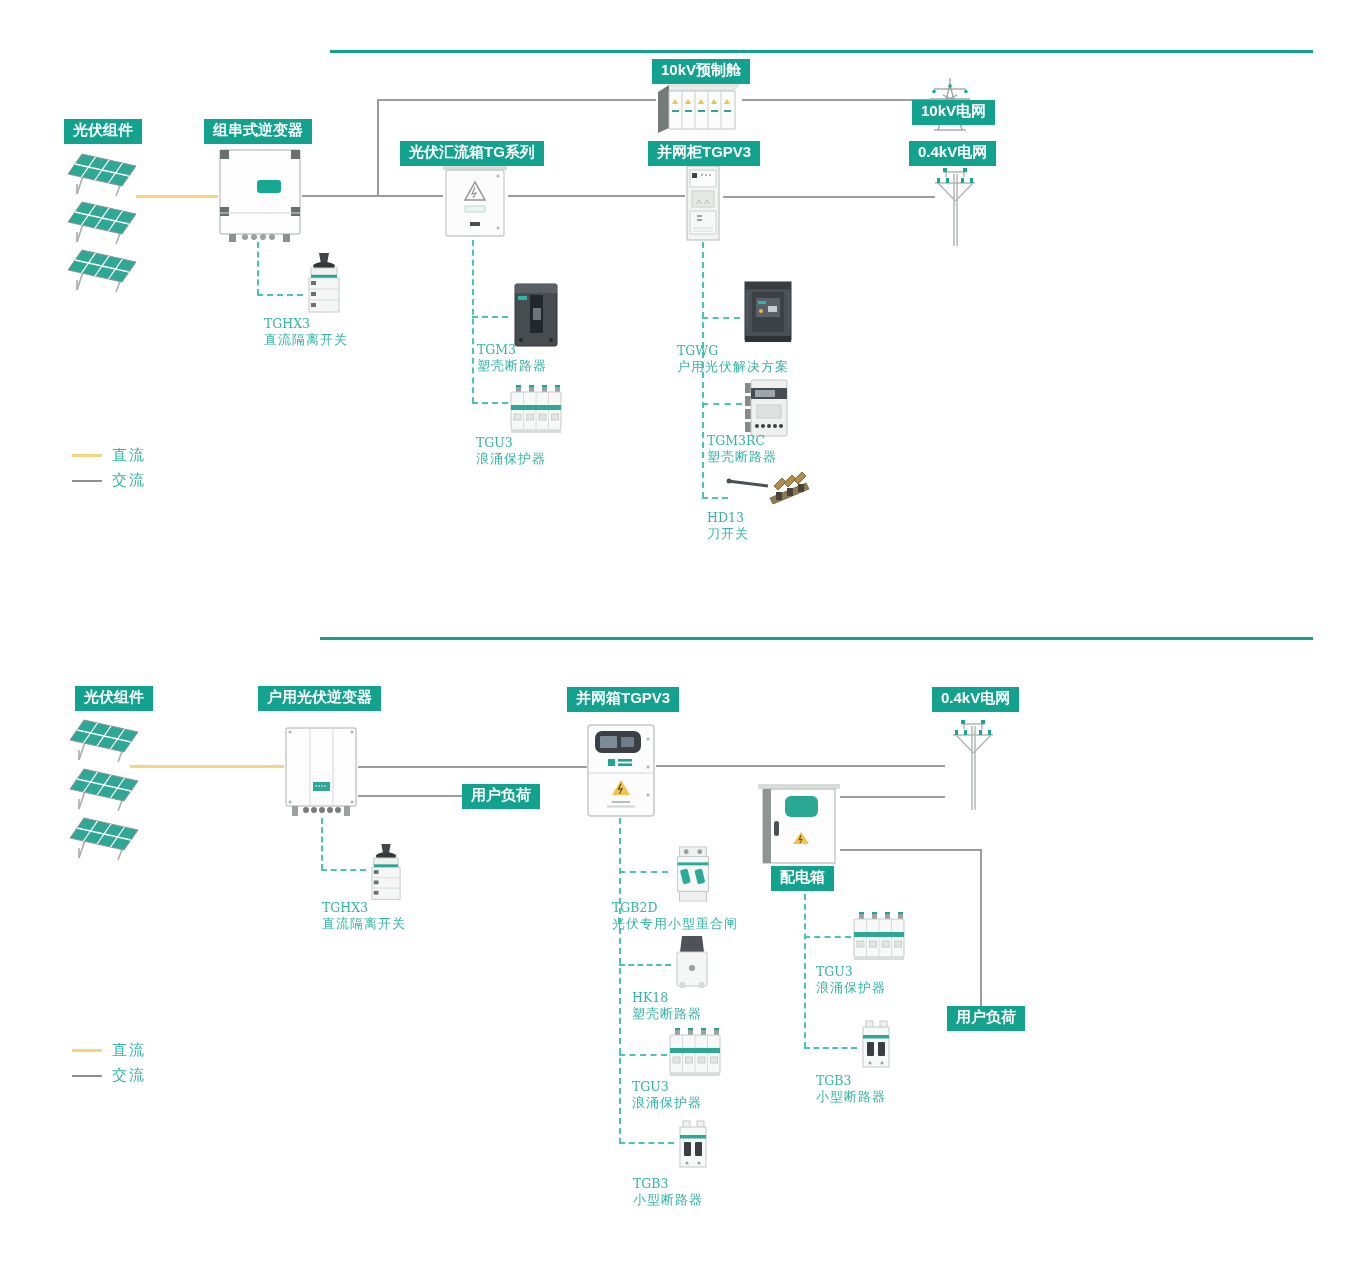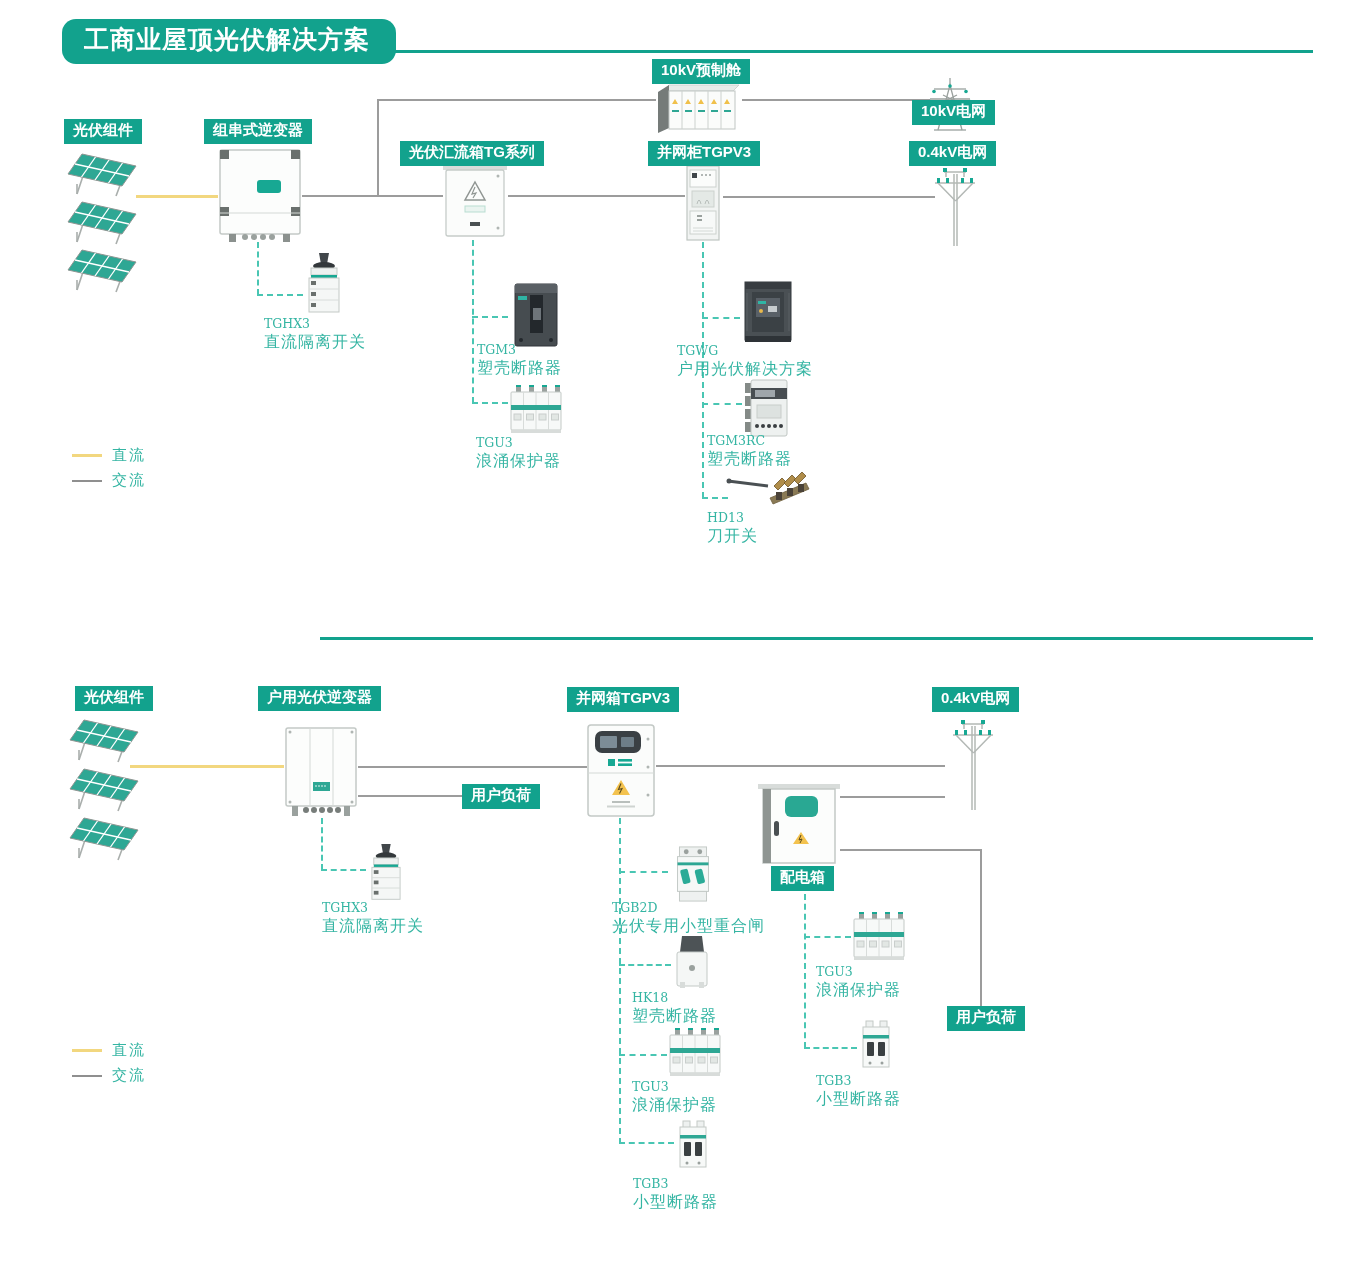--- a/index.html
+++ b/index.html
@@ -14,35 +14,34 @@
   
   .h-ac{position:absolute;height:2px;background:#9c9c9c;}
   .v-ac{position:absolute;width:2px;background:#9c9c9c;}
   .h-dc{position:absolute;height:3px;background:#f2d77f;}
   .dash-h{position:absolute;height:0;border-top:2px dashed #49c6b3;}
   .dash-v{position:absolute;width:0;border-left:2px dashed #49c6b3;}
   
   .dev-label{position:absolute;color:#35b5a3;
              font-family:"DejaVu Serif","Liberation Serif",serif;font-size:12px;line-height:1.25;z-index:2;}
   .dev-label .model{display:block;font-size:12.5px;}
-  .dev-label .desc{display:block;font-size:16px;letter-spacing:1px;}
+  .dev-label .desc{display:block;font-size:13px;letter-spacing:1px;}
   
   .legend-row{position:absolute;display:flex;align-items:center;gap:10px;}
   .leg-dc{width:30px;height:3px;background:#f2d77f;}
   .leg-ac{width:30px;height:2px;background:#8f8f8f;}
   .leg-text{color:#35b5a3;font-family:"DejaVu Serif","Liberation Serif",serif;font-size:15px;letter-spacing:2px;}
   .dev{position:absolute;z-index:2;}
 </style>
 </head>
 <body>
 
 <div class="canvas">
 
   <div class="title-line" style="left:330px;top:50px;width:983px;"></div>
-  <div class="title-badge" style="left:62px;top:19px;">工商业屋顶光伏解决方案</div>
 
   <div class="node-badge" style="left:64px;top:119px;">光伏组件</div>
   <div class="node-badge" style="left:204px;top:119px;">组串式逆变器</div>
   <div class="node-badge" style="left:400px;top:141px;">光伏汇流箱TG系列</div>
   <div class="node-badge" style="left:652px;top:59px;">10kV预制舱</div>
   <div class="node-badge" style="left:912px;top:60px;margin-top:40px;">10kV电网</div>
   <div class="node-badge" style="left:648px;top:141px;">并网柜TGPV3</div>
   <div class="node-badge" style="left:909px;top:141px;">0.4kV电网</div>
 
   <div class="h-dc" style="left:136px;top:195px;width:82px;"></div>

